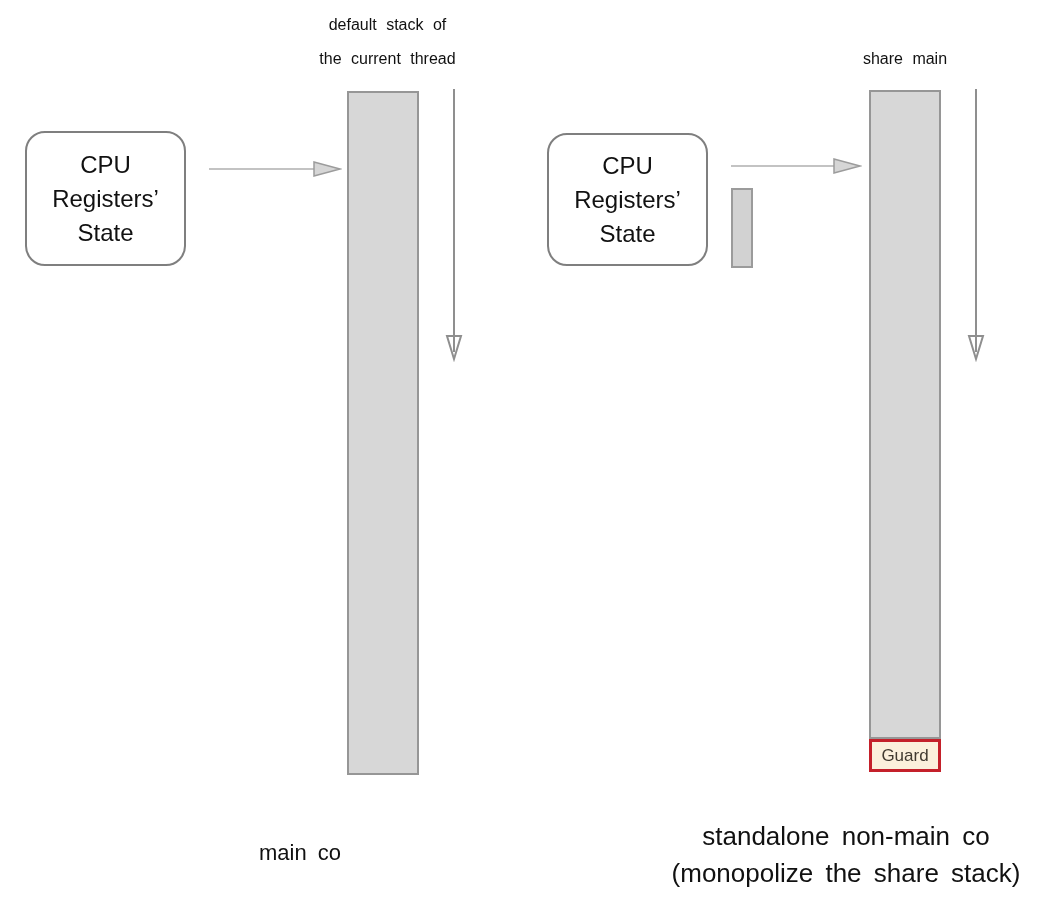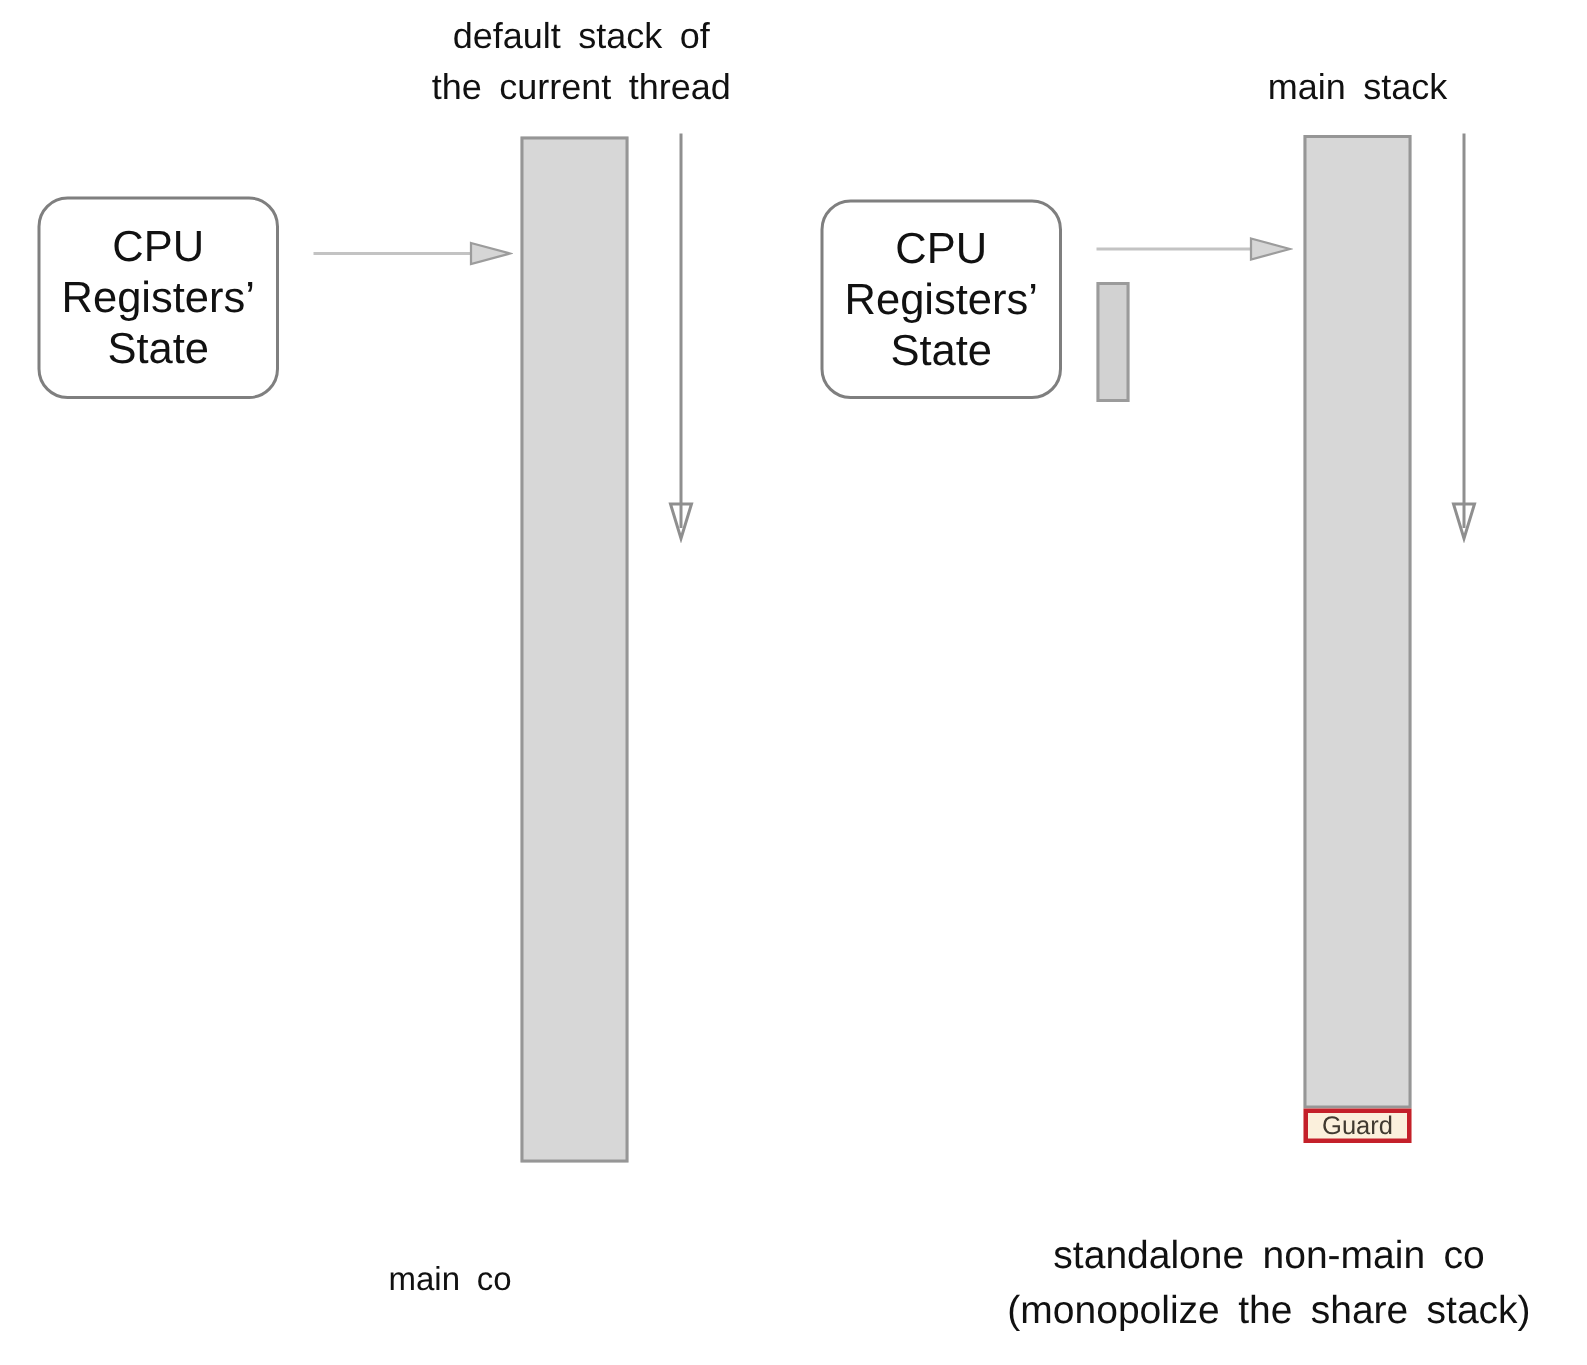--- a/index.html
+++ b/index.html
@@ -28,31 +28,31 @@
     overflow: hidden;
   }
   .abs { position: absolute; }
   .multiline { white-space: pre-line; }
   .diagram-text {
     text-align: center;
     word-spacing: 5px;
     color: var(--text);
   }
   .title {
-    font-size: 24px;
+    font-size: 16px;
     line-height: 34px;
   }
   .cpu-box {
     border: 2px solid var(--box-border);
     border-radius: 20px;
     background: var(--background);
     display: flex;
     align-items: center;
     justify-content: center;
-    font-size: 29px;
+    font-size: 24px;
     line-height: 34px;
     text-align: center;
   }
   .stack-rect {
     background: var(--stack-fill);
     border: 2px solid var(--stack-border);
   }
   .small-rect {
     background: #d2d2d2;
     border: 2px solid #9b9b9b;
@@ -94,38 +94,38 @@
 
   <div class="abs stack-rect" style="left:347px; top:91px; width:72px; height:684px;"></div>
 
   <svg class="abs v-arrow" style="left:442px; top:88px;" width="24" height="274">
     <line x1="12" y1="1" x2="12" y2="264"></line>
     <polygon points="5,248 19,248 12,271"></polygon>
   </svg>
 
   <div class="abs diagram-text caption" style="left:190px; top:840px; width:220px;">main co</div>
 
-  <div class="abs diagram-text title" style="left:820px; top:42px; width:170px;">main stack</div>
+  <div class="abs diagram-text title" style="left:820px; top:42px; width:170px;">share main</div>
 
   <div class="abs cpu-box" style="left:547px; top:133px; width:161px; height:133px;">
     <span class="multiline diagram-text">CPU
 Registers’
 State</span>
   </div>
 
   <div class="abs small-rect" style="left:731px; top:188px; width:22px; height:80px;"></div>
 
   <svg class="abs h-arrow" style="left:730px; top:155px;" width="132" height="22">
     <line x1="1" y1="11" x2="104" y2="11"></line>
     <polygon points="104,4 130,11 104,18"></polygon>
   </svg>
 
   <div class="abs stack-rect" style="left:869px; top:90px; width:72px; height:649px;"></div>
 
-  <div class="abs guard-box" style="left:869px; top:739px; width:72px; height:23px;">
+  <div class="abs guard-box" style="left:869px; top:739px; width:72px; height:33px;">
     <span>Guard</span>
   </div>
 
   <svg class="abs v-arrow" style="left:964px; top:88px;" width="24" height="274">
     <line x1="12" y1="1" x2="12" y2="264"></line>
     <polygon points="5,248 19,248 12,271"></polygon>
   </svg>
 
   <div class="abs diagram-text caption-two-line multiline" style="left:620px; top:818px; width:452px;">standalone non-main co
 (monopolize the share stack)</div>

